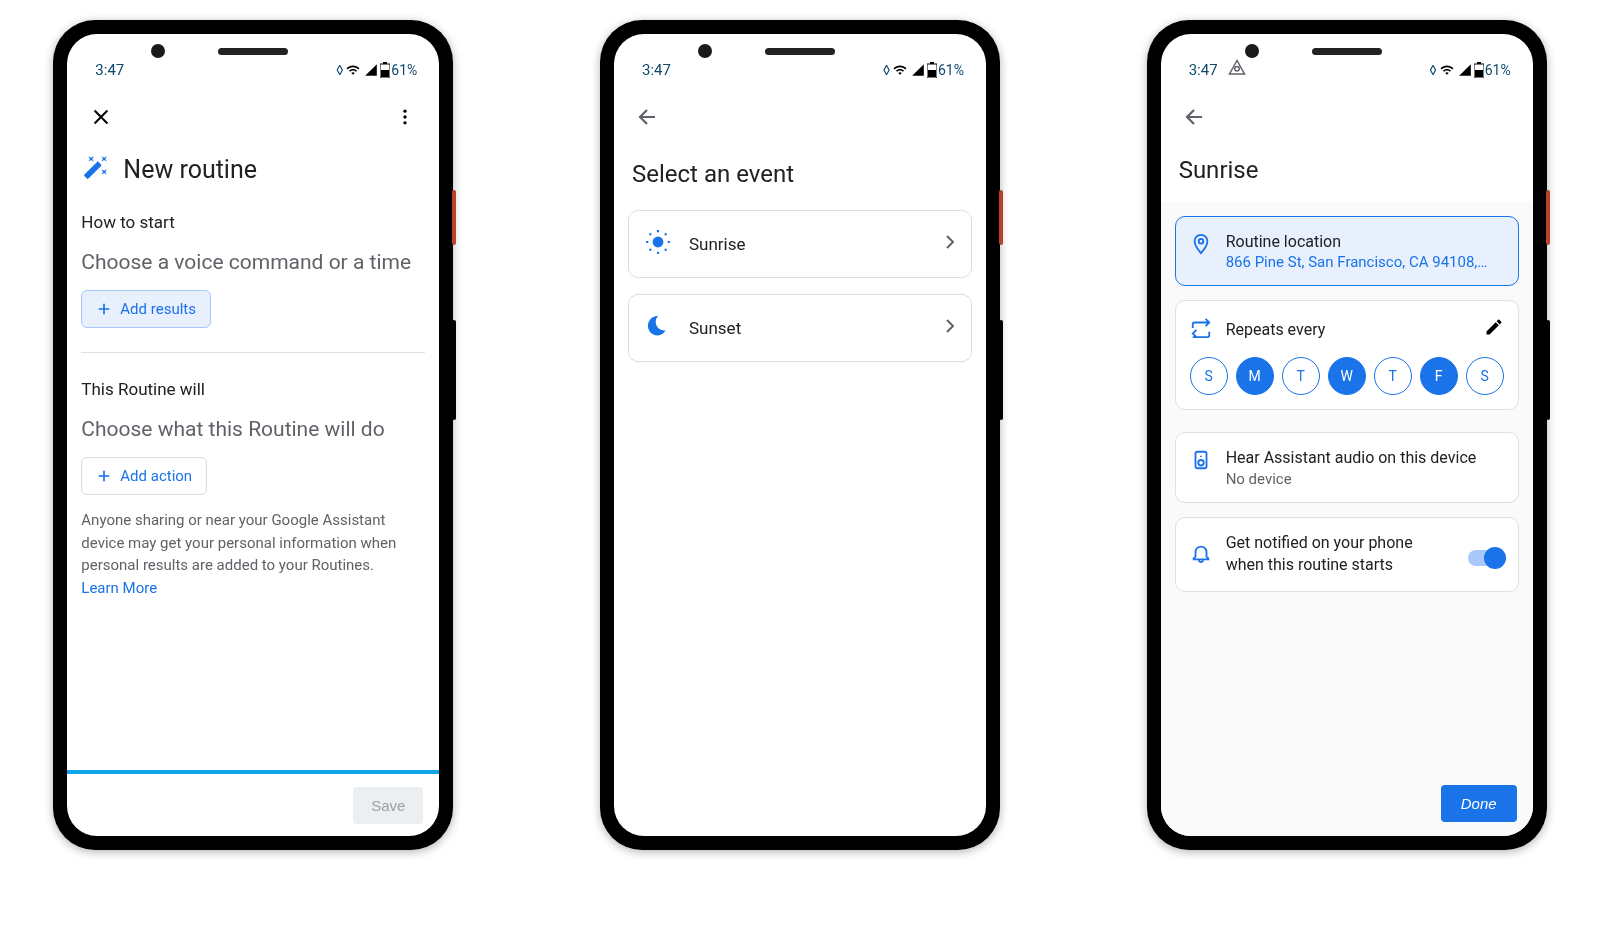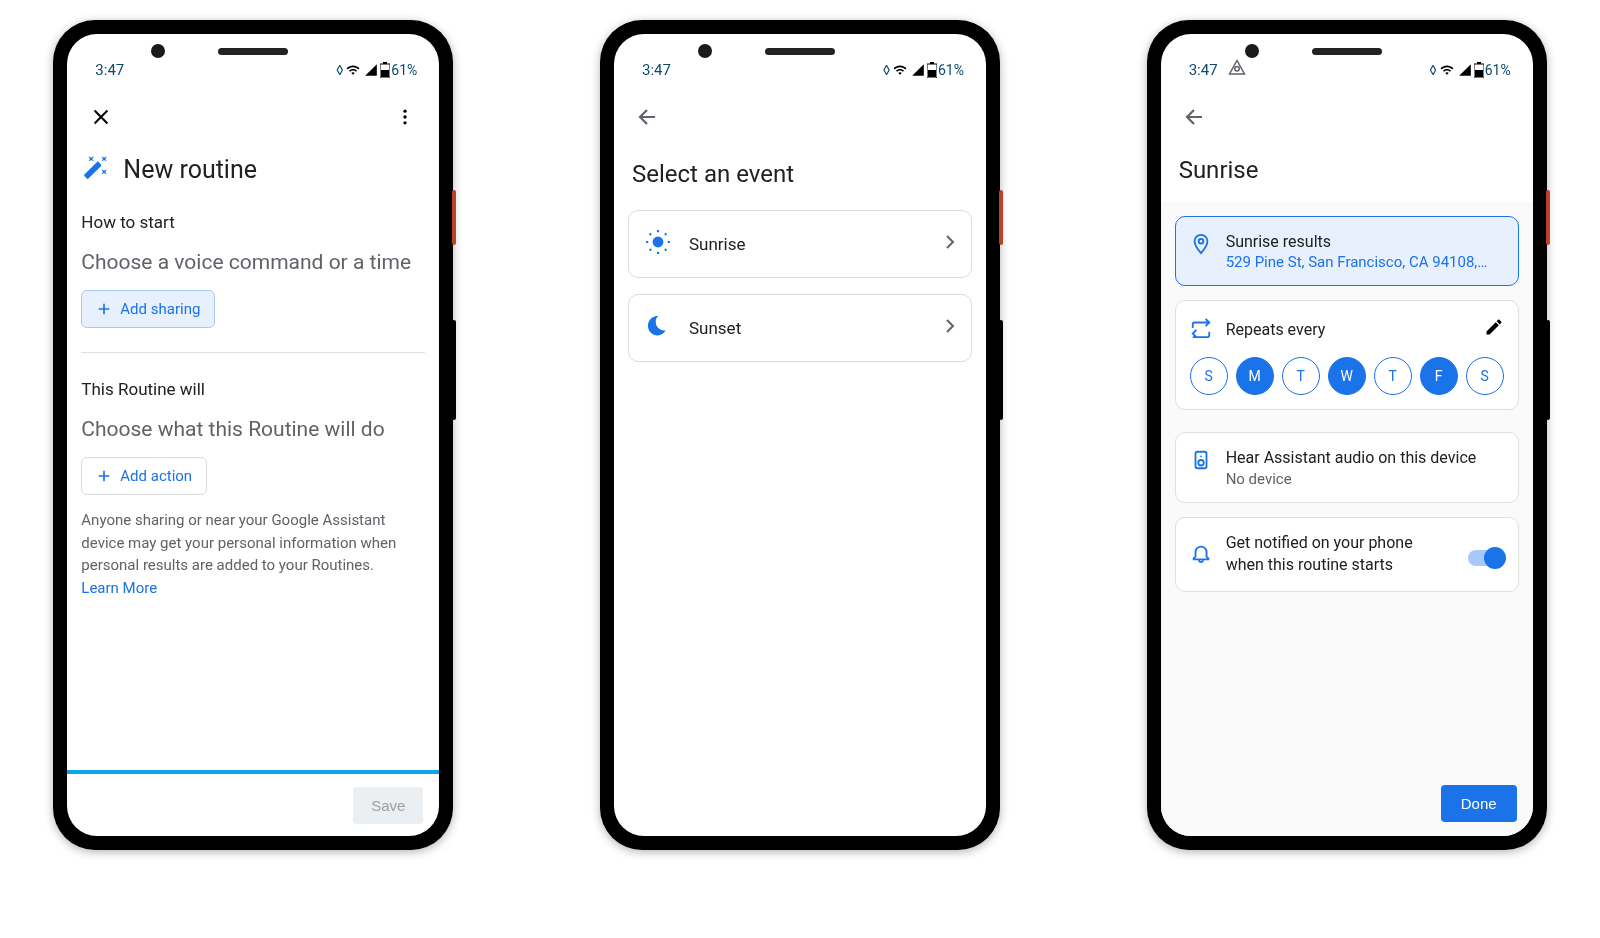--- a/index.html
+++ b/index.html
@@ -139,20 +139,21 @@
     border: none;
   }
   .done-btn {
     background: #1a73e8;
     color: #fff;
     padding: 10px 20px;
     border-radius: 4px;
     font-size: 15px;
     border: none;
     cursor: pointer;
+    font-style: italic;
   }
 
   
   .page-title2 { font-size: 24px; color: #202124; padding: 18px 4px 22px 4px; }
   .event-card {
     border: 1px solid #dadce0;
     border-radius: 10px;
     padding: 18px 16px;
     display: flex;
     align-items: center;
@@ -263,21 +264,21 @@
             </svg>
         </span>
         <div class="page-title">New routine</div>
       </div>
       <div class="section-h">How to start</div>
       <div class="section-sub">Choose a voice command or a time</div>
       <div class="chip-btn sel">
         <svg width="16" height="16" viewBox="0 0 24 24">
             <path stroke="#1a73e8" stroke-width="2.5" d="M12 4v16M4 12h16"></path>
           </svg>
-        <span>Add sharing</span>
+        <span>Add results</span>
       </div>
       <div class="divider"></div>
       <div class="section-h">This Routine will</div>
       <div class="section-sub">Choose what this Routine will do</div>
       <div class="chip-btn">
         <svg width="16" height="16" viewBox="0 0 24 24">
             <path stroke="#1a73e8" stroke-width="2.5" d="M12 4v16M4 12h16"></path>
           </svg>
         <span>Add action</span>
       </div>
@@ -406,22 +407,22 @@
       <div class="page-title2" style="background:#fff; margin:-4px -14px 14px -14px; padding:14px 18px 18px 18px;">Sunrise</div>
 
       <div class="card sel">
         <span class="card-icon">
           <svg width="22" height="22" viewBox="0 0 24 24">
               <path fill="none" stroke="#1a73e8" stroke-width="2" d="M12 2C8 2 5 5 5 9c0 5 7 13 7 13s7-8 7-13c0-4-3-7-7-7z"></path>
               <circle cx="12" cy="9" r="2.5" fill="none" stroke="#1a73e8" stroke-width="2"></circle>
             </svg>
         </span>
         <div class="card-body">
-          <div class="card-title">Sunrise results</div>
-          <div class="card-sub blue">529 Pine St, San Francisco, CA 94108,…</div>
+          <div class="card-title">Routine location</div>
+          <div class="card-sub blue">866 Pine St, San Francisco, CA 94108,…</div>
         </div>
       </div>
 
 
       <div class="days-card">
         <div class="days-header">
           <span class="card-icon">
             <svg width="22" height="22" viewBox="0 0 24 24">
                 <path fill="none" stroke="#1a73e8" stroke-width="2" d="M17 2l4 4-4 4M3 12V8a2 2 0 012-2h16M7 22l-4-4 4-4m14 2v4a2 2 0 01-2 2H3"></path>
               </svg>

